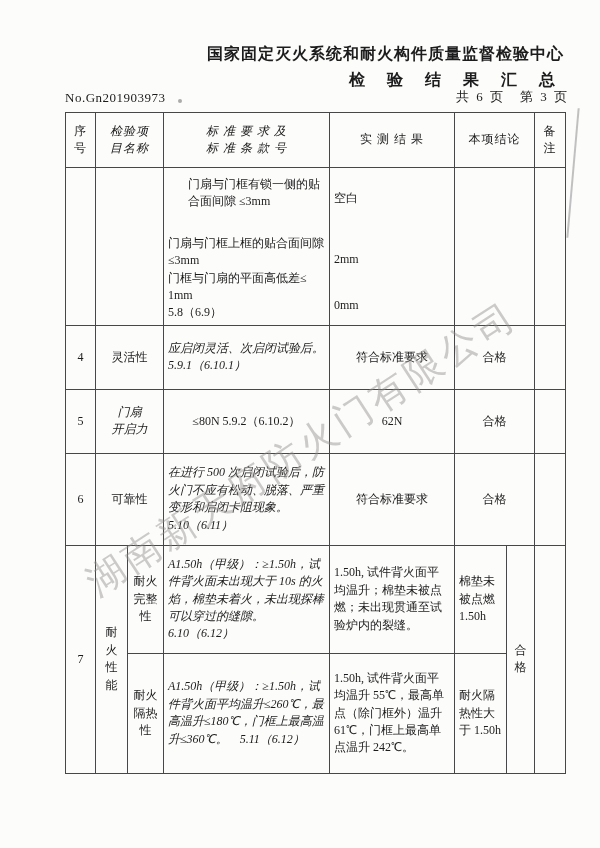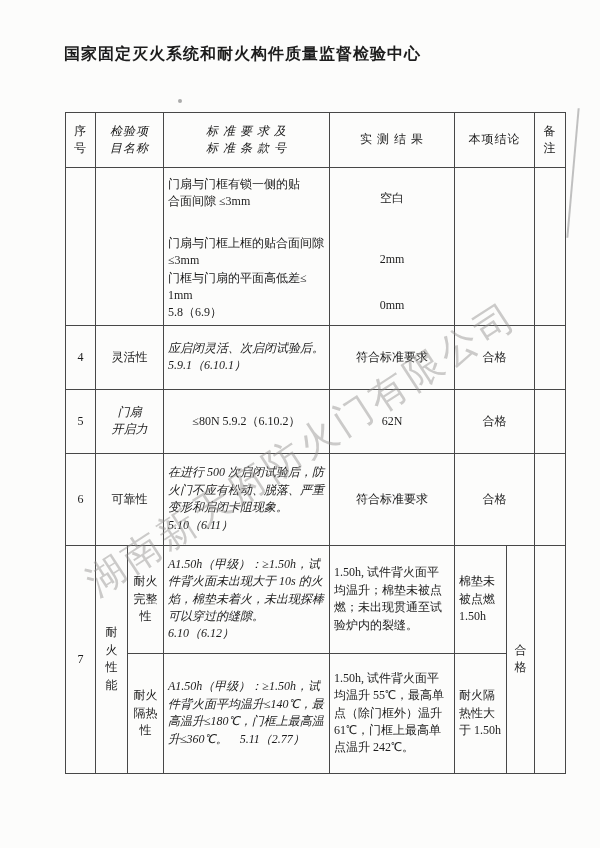--- a/index.html
+++ b/index.html
@@ -5,22 +5,22 @@
   html,body{margin:0;padding:0;background:#ffffff;}
   .page{
     position:relative;
     width:600px;height:848px;
     background:#fcfcfb;
     font-family:"Liberation Serif", serif;
     color:#1c1c1c;
     overflow:hidden;
   }
   .doc-header{
-    position:absolute;top:44px;left:64px;width:520px;
-    text-align:left;
+    position:absolute;top:44px;left:44px;width:520px;
+    text-align:right;
   }
   .org-title{
     font-size:16px;font-weight:bold;letter-spacing:1px;line-height:1.3;
   }
   .doc-title{
     font-size:16px;font-weight:bold;letter-spacing:9px;margin-top:5px;
   }
   .info-row{
     position:absolute;top:88px;left:65px;width:504px;
     display:flex;justify-content:space-between;align-items:flex-end;
@@ -43,24 +43,24 @@
   }
   .c-center{text-align:center;}
   .pre{white-space:pre-line;font-style:italic;}
   .req-cell{vertical-align:top;text-align:left;padding:6px 5px;}
   .vert{
     text-align:center;
     line-height:1.6;
   }
   .hdr{text-align:center;letter-spacing:1px;}
   .cont-req > div{white-space:pre-line;}
-  .cont-req .item-a{margin-top:5px;}
+  .cont-req .item-a{margin-top:5px;margin-left:20px;}
   .cont-req .item-b{margin-top:24px;}
   .cont-req .item-c{}
-  .cont-res{vertical-align:top;text-align:center;}
+  .cont-res{vertical-align:top;text-align:left;}
   .cont-res .item-a{margin-top:11px;}
   .cont-res .item-b{margin-top:44px;}
   .cont-res .item-c{margin-top:28px;}
   .watermark{
     position:absolute;
     left:20px;top:424px;width:560px;height:44px;
     transform:rotate(-33deg);
     transform-origin:center center;
     font-size:38px;
     letter-spacing:4px;
@@ -82,22 +82,27 @@
     border-radius:50%;background:rgba(90,90,90,0.5);
   }
 </style>
 </head>
 <body>
 
 <div class="page">
 
   <div class="doc-header">
     <div class="org-title">国家固定灭火系统和耐火构件质量监督检验中心</div>
+    <div class="doc-title">检 验 结 果 汇 总</div>
   </div>
 
+  <div class="info-row">
+    <span class="report-no">No.Gn201903973</span>
+    <span class="page-info">共 6 页　第 3 页</span>
+  </div>
 
   <div class="smudge"></div>
   <div class="scan-edge"></div>
 
   <table class="report">
     <colgroup>
       <col style="width:30px">
         <col style="width:32px">
         <col style="width:36px">
       <col style="width:166px">
@@ -177,21 +182,21 @@
       <td class="req-cell pre">A1.50h（甲级）：≥1.50h，试件背火面未出现大于 10s 的火焰，棉垫未着火，未出现探棒可以穿过的缝隙。
 6.10（6.12）</td>
       <td class="req-cell" style="vertical-align:middle;">1.50h, 试件背火面平均温升；棉垫未被点燃；未出现贯通至试验炉内的裂缝。</td>
       <td>棉垫未被点燃 1.50h</td>
       <td rowspan="2" class="vert">合格</td>
       <td rowspan="2"></td>
     </tr>
 
     <tr style="height:120px">
       <td class="vert">耐火隔热性</td>
-      <td class="req-cell pre" style="vertical-align:middle;">A1.50h（甲级）：≥1.50h，试件背火面平均温升≤140℃，最高温升≤180℃，门框上最高温升≤360℃。　5.11（2.77）</td>
+      <td class="req-cell pre" style="vertical-align:middle;">A1.50h（甲级）：≥1.50h，试件背火面平均温升≤260℃，最高温升≤180℃，门框上最高温升≤360℃。　5.11（6.12）</td>
       <td class="req-cell" style="vertical-align:middle;">1.50h, 试件背火面平均温升 55℃，最高单点（除门框外）温升 61℃，门框上最高单点温升 242℃。</td>
       <td>耐火隔热性大于 1.50h</td>
     </tr>
   </tbody>
     </table>
 
   <div class="watermark">湖南新天府防火门有限公司</div>
 
 </div>
 

